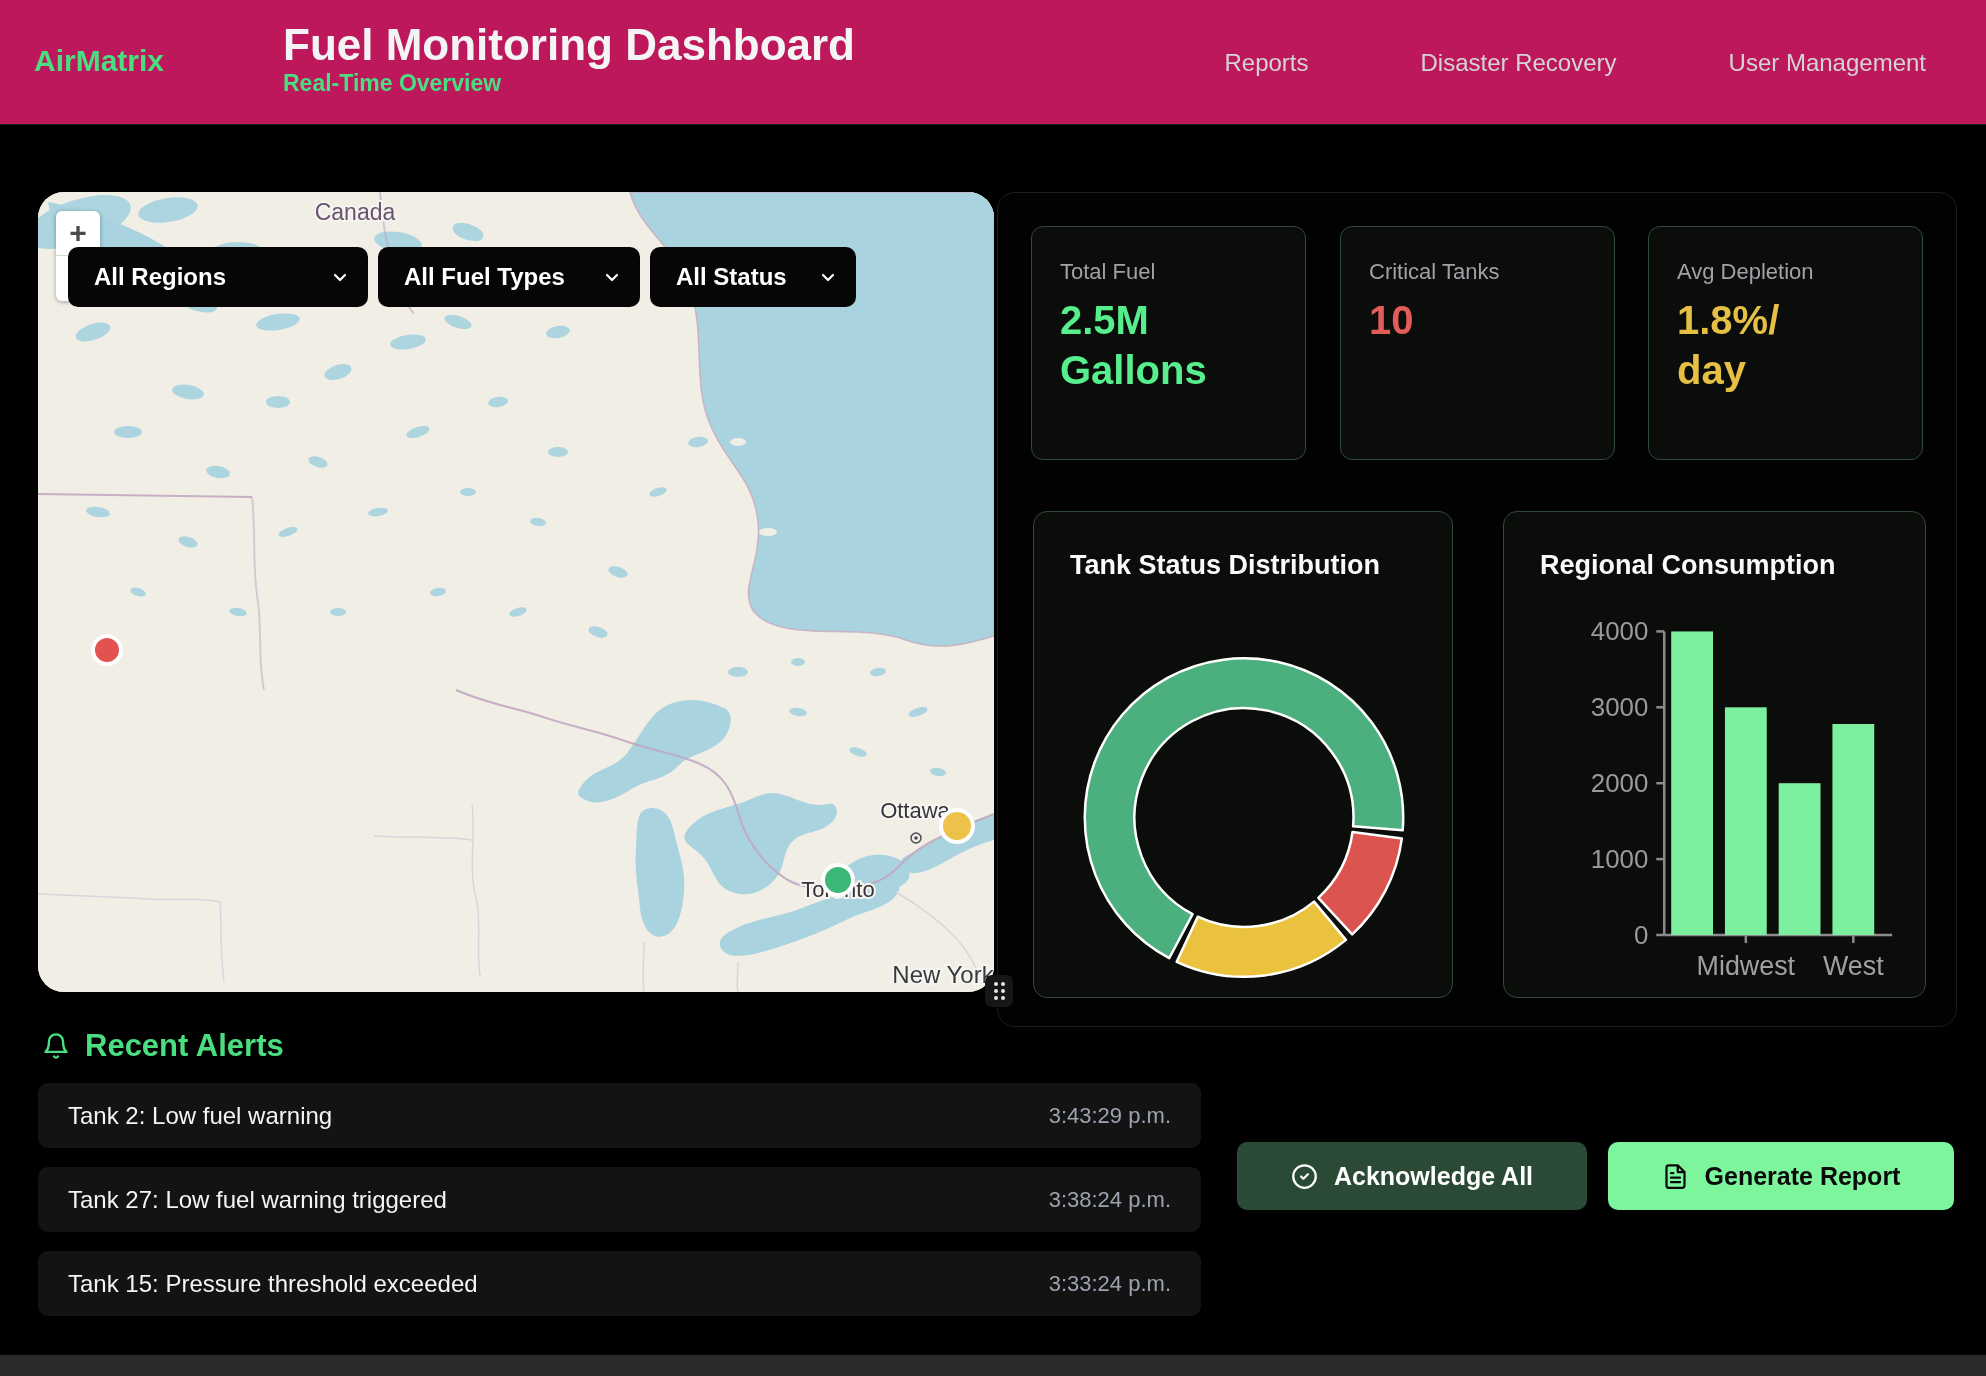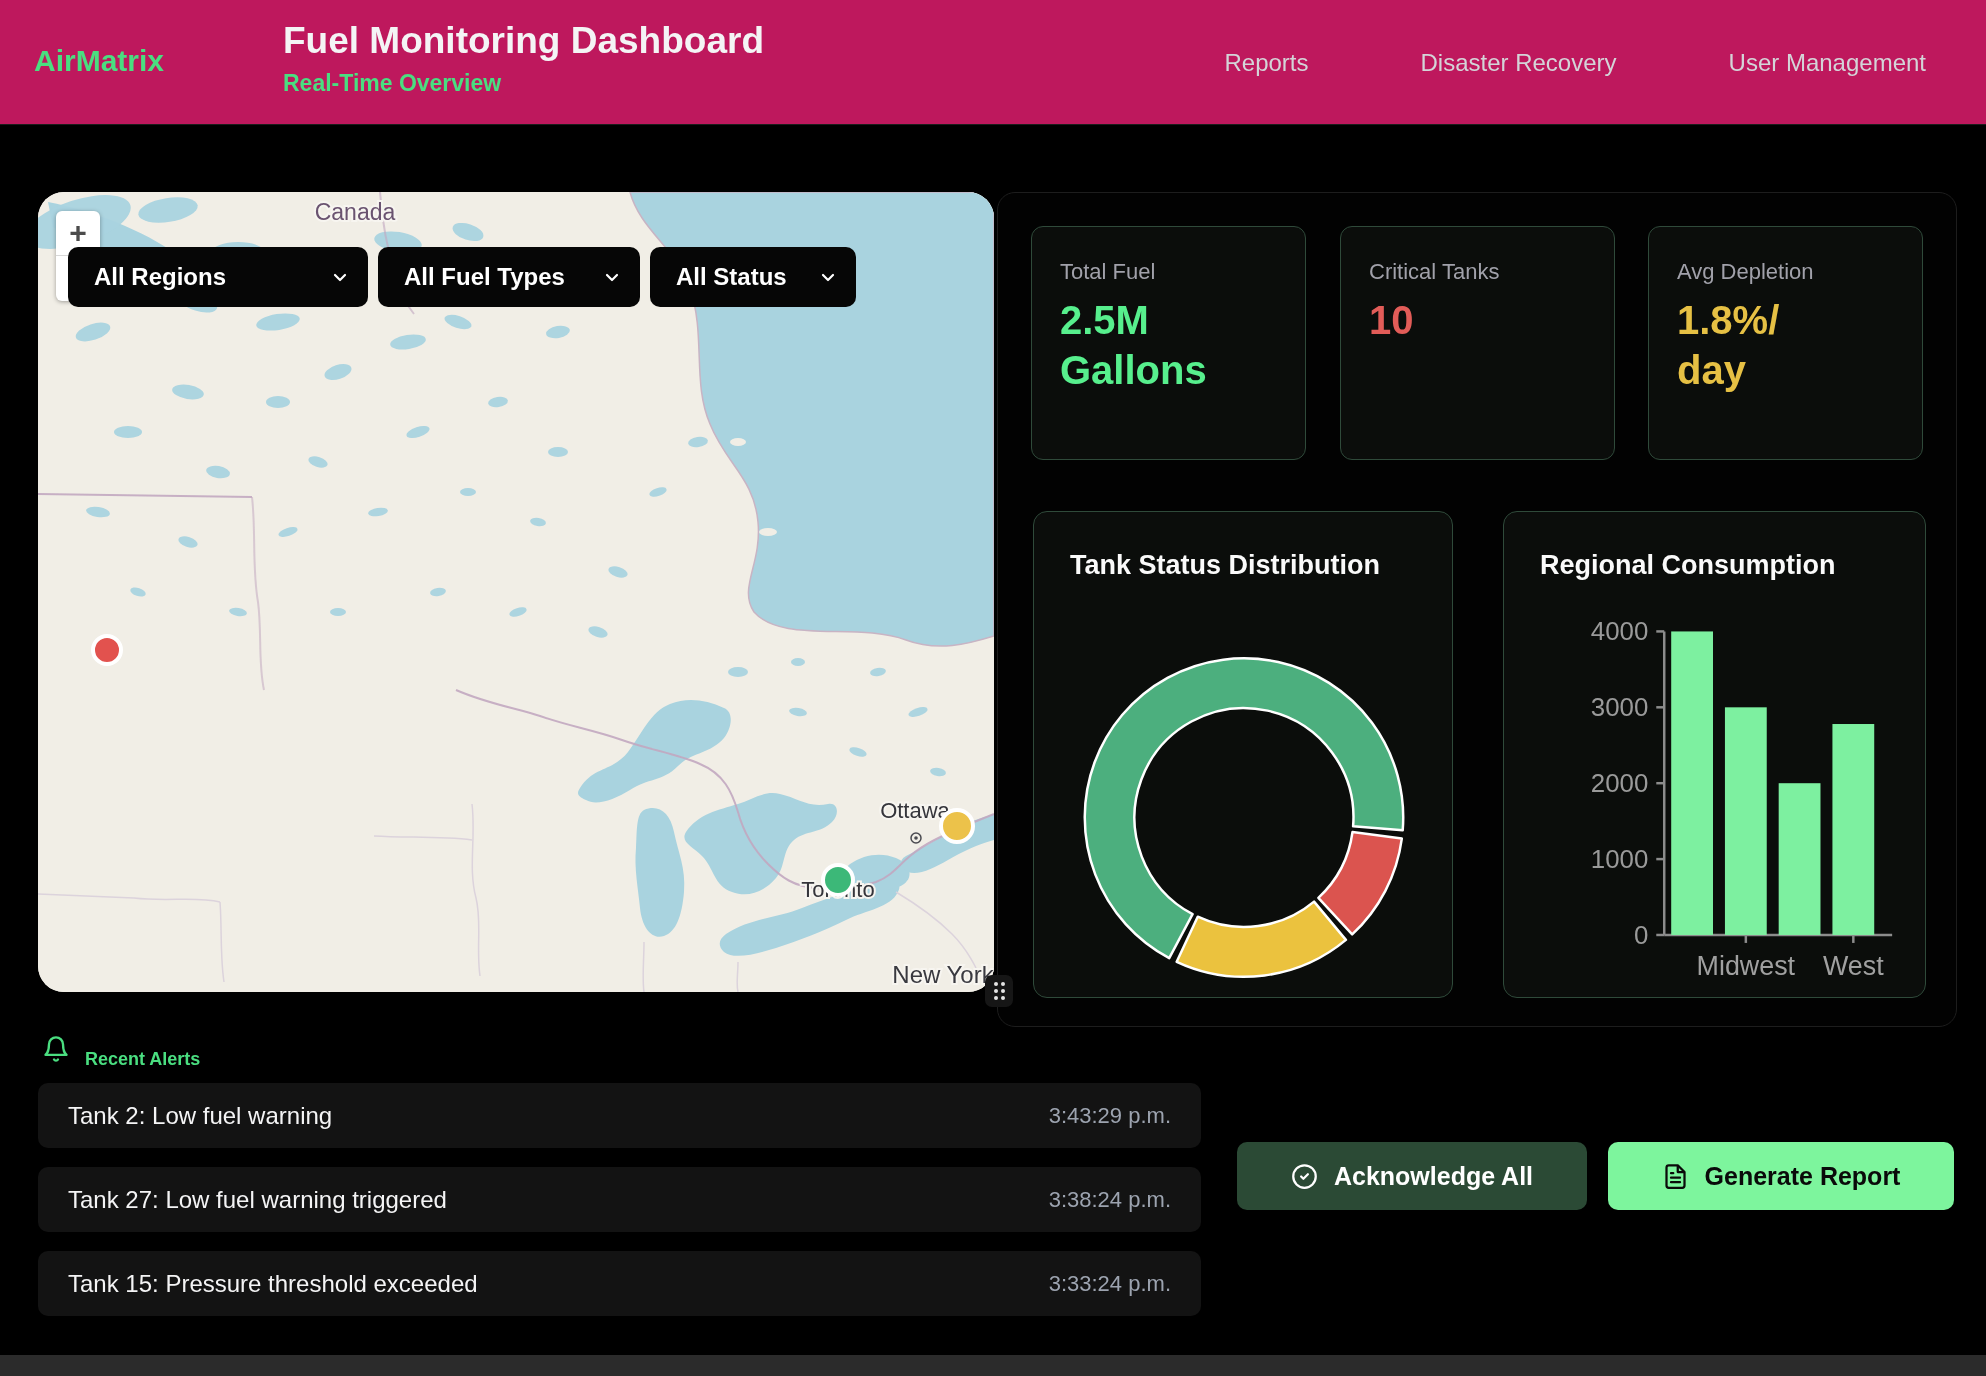--- a/index.html
+++ b/index.html
@@ -3,21 +3,21 @@
 <meta charset="utf-8">
 <style>
   * { margin:0; padding:0; box-sizing:border-box; }
   html,body { width:1986px; height:1376px; background:#000; overflow:hidden;
     font-family:"Liberation Sans", sans-serif; }
 
   
   .header { position:absolute; left:0; top:0; width:1986px; height:125px;
     background:#be185d; border-bottom:1px solid #1c1c1c; }
   .logo { position:absolute; left:34px; top:44px; font-size:30px; font-weight:bold; color:#4ade80; }
-  .title { position:absolute; left:283px; top:20px; font-size:37px; font-weight:bold; color:#f4f4f5; }
+  .title { position:absolute; left:283px; top:20px; font-size:44px; font-weight:bold; color:#f4f4f5; }
   .subtitle { position:absolute; left:283px; top:70px; font-size:23px; font-weight:600; color:#4ade80; }
   .nav { position:absolute; right:60px; top:0; height:125px; display:flex; align-items:center; gap:112px; }
   .nav-item { font-size:24px; color:#d4d4d8; cursor:pointer; white-space:nowrap; }
 
   
   .map { position:absolute; left:38px; top:192px; width:956px; height:800px;
     border-radius:26px; overflow:hidden; background:#f1eee6; }
   .map svg.basemap { position:absolute; inset:0; }
   .zoom-ctl { position:absolute; left:18px; top:19px; width:44px; height:90px;
     background:#fff; border-radius:6px; box-shadow:0 1px 4px rgba(0,0,0,.35); z-index:1; }
@@ -46,21 +46,21 @@
 
   .chart-card { position:absolute; top:318px; height:487px; background:#0b0d0b;
     border:1px solid #2f4a3a; border-radius:14px; }
   .chart-card.donut { left:35px; width:420px; }
   .chart-card.bars  { left:505px; width:423px; }
   .chart-title { position:absolute; left:36px; top:38px; font-size:27px; font-weight:bold; color:#fafafa; }
   .chart-card svg { position:absolute; inset:0; }
 
   
   .alerts-head { position:absolute; left:42px; top:1028px; display:flex; align-items:center; gap:15px; }
-  .alerts-title { font-size:18px; font-weight:bold; color:#4ade80;margin-top:21px; }
+  .alerts-title { font-size:31px; font-weight:bold; color:#4ade80; }
   .alert-row { position:absolute; left:38px; width:1163px; height:65px; background:#131313;
     border-radius:10px; display:flex; align-items:center; justify-content:space-between;
     padding:17px 30px; cursor:pointer; }
   .alert-msg { font-size:24px; color:#f4f4f5; }
   .alert-time { font-size:22px; color:#9ca3af; }
 
   
   .btn { position:absolute; top:1142px; height:68px; border:none; border-radius:10px;
     display:flex; align-items:center; justify-content:center; gap:16px;
     font-family:"Liberation Sans",sans-serif; font-size:25px; font-weight:bold; cursor:pointer; }

